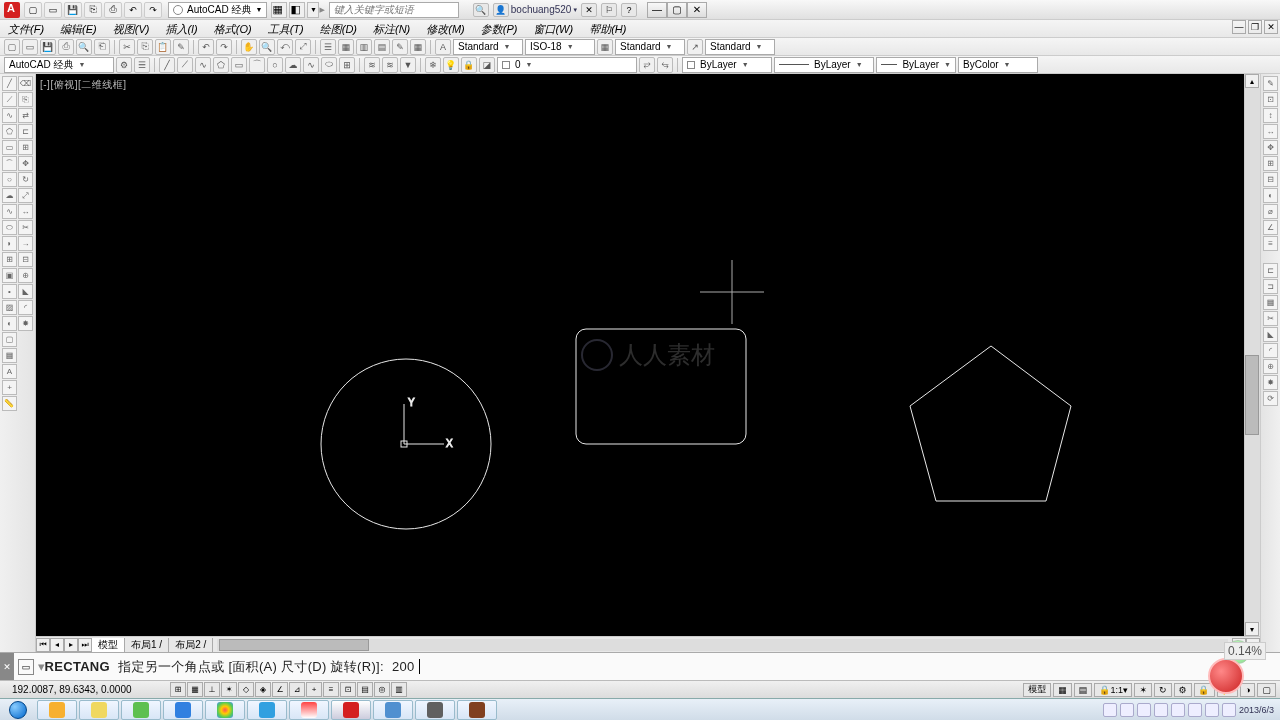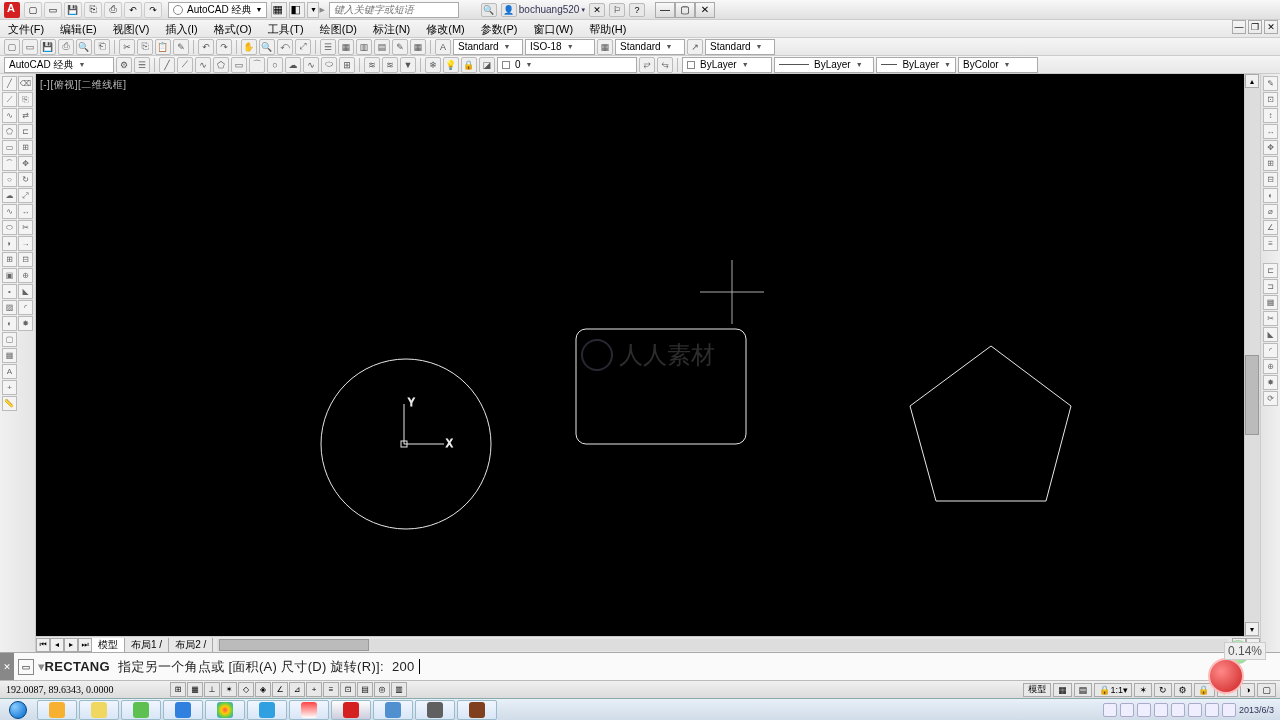--- a/index.html
+++ b/index.html
@@ -6,29 +6,29 @@
 body { width: 1280px; height: 720px; overflow: hidden; background: #e8e8e8; position: relative; }
 
 .titlebar { height: 20px; background: linear-gradient(#f8f8f8, #e0e0e0); display: flex; align-items: center; font-size: 11px; border-bottom: 1px solid #ccc; }
 .titlebar .app-icon { width: 16px; height: 16px; background: #d42020; margin: 0 4px; border-radius: 2px; position: relative; }
 .titlebar .app-icon::after { content: 'A'; color: #fff; font-size: 11px; font-weight: bold; position: absolute; left: 3px; top: 0; }
 .titlebar .qat { display: flex; gap: 2px; }
 .titlebar .qat .btn { width: 18px; height: 16px; background: #f0f0f0; border: 1px solid #ccc; border-radius: 2px; cursor: pointer; display: flex; align-items: center; justify-content: center; font-size: 9px; }
 .titlebar .ws-dd { margin-left: 6px; display: flex; align-items: center; background: #fff; border: 1px solid #aaa; height: 16px; padding: 0 4px; font-size: 10px; gap: 4px; }
 .titlebar .ws-dd .gear { width: 10px; height: 10px; border: 1px solid #888; border-radius: 50%; }
 .titlebar .center { flex: 1; text-align: center; color: #555; }
-.titlebar .search { width: 130px; height: 16px; background: #fff; border: 1px solid #aaa; font-size: 10px; color: #aaa; font-style: italic; padding: 0 4px; margin-right: 22px; }
+.titlebar .search { width: 130px; height: 16px; background: #fff; border: 1px solid #aaa; font-size: 10px; color: #aaa; font-style: italic; padding: 0 4px; margin-right: 14px; }
 .titlebar .right { display: flex; gap: 4px; align-items: center; margin-right: 4px; }
 .titlebar .right .ico { width: 16px; height: 14px; background: #e8e8e8; border: 1px solid #bbb; border-radius: 2px; font-size: 9px; display: flex; align-items: center; justify-content: center; }
 .titlebar .user { font-size: 10px; color: #335; display: flex; align-items: center; gap: 2px; }
 .titlebar .winbtns { display: flex; margin-left: 6px; }
 .titlebar .winbtns div { width: 20px; height: 16px; border: 1px solid #aaa; background: linear-gradient(#f8f8f8,#ddd); display: flex; align-items: center; justify-content: center; font-size: 10px; cursor: pointer; }
 
 .menubar { height: 18px; background: linear-gradient(#f5f5f5,#e8e8e8); display: flex; font-size: 11px; border-bottom: 1px solid #ccc; position: relative; }
-.menubar .menu-item { padding: 0 8px; line-height: 18px; cursor: pointer; }
+.menubar .menu-item { padding: 0 8px; line-height: 18px; cursor: pointer; font-style: italic; }
 .menubar .mdi-btns { position: absolute; right: 2px; display: flex; gap: 2px; }
 .menubar .mdi-btns div { width: 14px; height: 14px; border: 1px solid #aaa; font-size: 9px; display:flex;align-items:center;justify-content:center; cursor: pointer; }
 
 .toolbar-row { height: 18px; background: linear-gradient(#f5f5f5,#e8e8e8); display: flex; align-items: center; gap: 2px; padding: 0 4px; border-bottom: 1px solid #ccc; font-size: 10px; }
 .toolbar-row .tbtn { width: 16px; height: 16px; border: 1px solid #bbb; background: #f0f0f0; border-radius: 2px; cursor: pointer; display:flex;align-items:center;justify-content:center; font-size:9px; color:#555; }
 .toolbar-row .sep { width: 1px; height: 14px; background: #bbb; margin: 0 2px; }
 .toolbar-row .dd { border: 1px solid #aaa; background: #fff; height: 16px; padding: 0 4px; display: flex; align-items: center; gap: 5px; }
 .toolbar-row .dd .arr { font-size: 7px; color: #555; }
 
 .workarea { position: absolute; top: 74px; left: 0; right: 0; bottom: 68px; display: flex; }
@@ -53,21 +53,21 @@
 .vscroll .track { position:absolute; top:14px; bottom:14px; left:0; right:0; background:#ddd;}
 .vscroll .thumb { position:absolute; top:50%; width:14px; height:80px; background:#bbb; border:1px solid #999; }
 
 .cmdarea { position: absolute; bottom: 40px; left: 0; right: 0; height: 28px; background: #fafafa; border-top: 1px solid #aaa; display: flex; align-items: center; font-size: 13px; }
 .cmdarea .close { width: 14px; background:#888; color:#fff; align-self:stretch; display:flex; align-items:center; justify-content:center; font-size:9px; cursor:pointer;}
 .cmdarea .prompt-icon { width: 16px; height:16px; margin: 0 4px; border:1px solid #888; display:flex;align-items:center;justify-content:center; font-size:9px;}
 .cmdarea .cmd-txt { flex: 1; font-family: "SimSun", monospace; color: #222; letter-spacing: 0.3px; }
 .cmdarea .cmd-txt .cmd-k { font-weight: bold; }
 
 .statusbar { position: absolute; bottom: 22px; left: 0; right: 0; height: 18px; background: linear-gradient(#f0f0f0,#dcdcdc); border-top: 1px solid #bbb; display: flex; align-items: center; font-size: 10px; }
-.statusbar .coords { width: 170px; padding-left: 6px; font-family: Liberation Serif, serif; }
+.statusbar .coords { width: 170px; padding-left: 12px; font-family: Liberation Sans, sans-serif; }
 .statusbar .sbtn { width: 16px; height: 15px; border: 1px solid #aaa; background:#e8e8e8; margin-right:1px; cursor:pointer; font-size:8px; display:flex;align-items:center;justify-content:center;}
 .statusbar .sright { margin-left: auto; display: flex; gap: 2px; align-items: center; padding-right: 4px;}
 .statusbar .sright .sb { height:14px; padding:0 4px; border:1px solid #aaa; background:#e8e8e8; cursor:pointer; font-size:9px; display:flex;align-items:center;}
 
 .taskbar { position: absolute; bottom: 0; left: 0; right: 0; height: 22px; background: linear-gradient(#e8f0f8,#d0dce8); border-top: 1px solid #8aa; display: flex; align-items: center; }
 .taskbar .start { width: 36px; height: 22px; display:flex;align-items:center;justify-content:center; cursor:pointer;}
 .taskbar .orb { width: 18px; height: 18px; border-radius: 50%; background: radial-gradient(circle at 30% 30%, #8cf,#06c); border: 1px solid #048; }
 .taskbar .tbtn2 { width: 40px; height: 20px; margin: 1px; border: 1px solid #9bc; background: linear-gradient(#f0f6ff,#d8e6f6); cursor:pointer; border-radius:2px; display:flex; align-items:center; justify-content:center;}
 .taskbar .tbtn2 .ico { width:16px; height:16px; border-radius:3px; }
 .taskbar .tray { margin-left: auto; display: flex; align-items: center; gap: 3px; padding-right: 6px; font-size: 9px; color: #335; }

